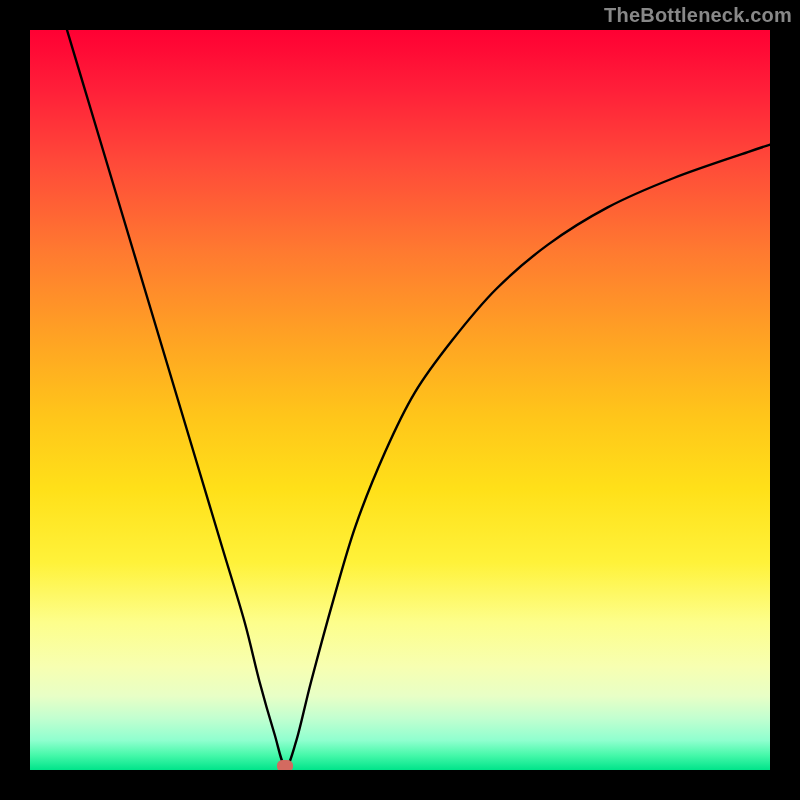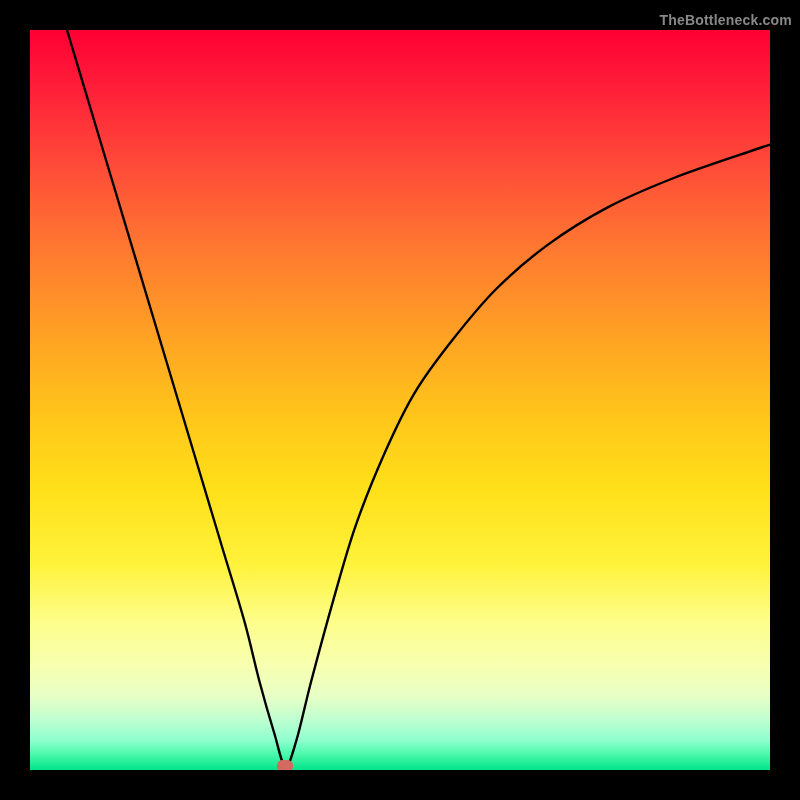--- a/index.html
+++ b/index.html
@@ -16,21 +16,21 @@
           #fff23a 72%,
           #fdfe8b 80%,
           #f7ffb1 86%,
           #e8ffc6 90%,
           #c2ffd0 93%,
           #8fffcf 96%,
           #46f8aa 98%,
           #00e48a 100%);
         overflow:hidden}
   svg.curve{position:absolute;left:0;top:0;width:740px;height:740px}
-  .wm{position:absolute;top:12px;right:8px;color:#888;font-size:14px;font-weight:600;letter-spacing:.2px;user-select:none}
+  .wm{position:absolute;top:4px;right:8px;color:#888;font-size:20px;font-weight:600;letter-spacing:.2px;user-select:none}
   .marker{position:absolute;width:16px;height:12px;background:#d36a60;border-radius:6px/5px;transform:translate(-50%,-50%)}
 </style>
 </head>
 <body>
 
 <div class="frame">
   <div class="plot">
     <svg class="curve" viewBox="0 0 740 740" preserveAspectRatio="none">
       <path fill="none" stroke="#000000" stroke-width="2.4" stroke-linejoin="round" stroke-linecap="round" d="M 37.00 0.00 C 40.70 12.33 51.80 49.33 59.20 74.00 C 66.60 98.67 74.00 123.33 81.40 148.00 C 88.80 172.67 96.20 197.33 103.60 222.00 C 111.00 246.67 118.40 271.33 125.80 296.00 C 133.20 320.67 140.60 345.33 148.00 370.00 C 155.40 394.67 162.80 419.33 170.20 444.00 C 177.60 468.67 185.00 493.33 192.40 518.00 C 199.80 542.67 208.43 569.80 214.60 592.00 C 220.77 614.20 224.47 632.70 229.40 651.20 C 234.33 669.70 239.88 688.82 244.20 703.00 C 248.52 717.18 251.60 735.07 255.30 736.30 C 259.00 737.53 262.08 724.58 266.40 710.40 C 270.72 696.22 275.03 674.63 281.20 651.20 C 287.37 627.77 296.00 595.70 303.40 569.80 C 310.80 543.90 316.97 520.47 325.60 495.80 C 334.23 471.13 345.33 444.00 355.20 421.80 C 365.07 399.60 373.70 381.10 384.80 362.60 C 395.90 344.10 408.23 328.07 421.80 310.80 C 435.37 293.53 450.17 275.03 466.20 259.00 C 482.23 242.97 499.50 228.17 518.00 214.60 C 536.50 201.03 556.23 188.70 577.20 177.60 C 598.17 166.50 620.37 157.25 643.80 148.00 C 667.23 138.75 701.77 127.65 717.80 122.10 C 733.83 116.55 736.30 115.93 740.00 114.70"></path>
     </svg>

